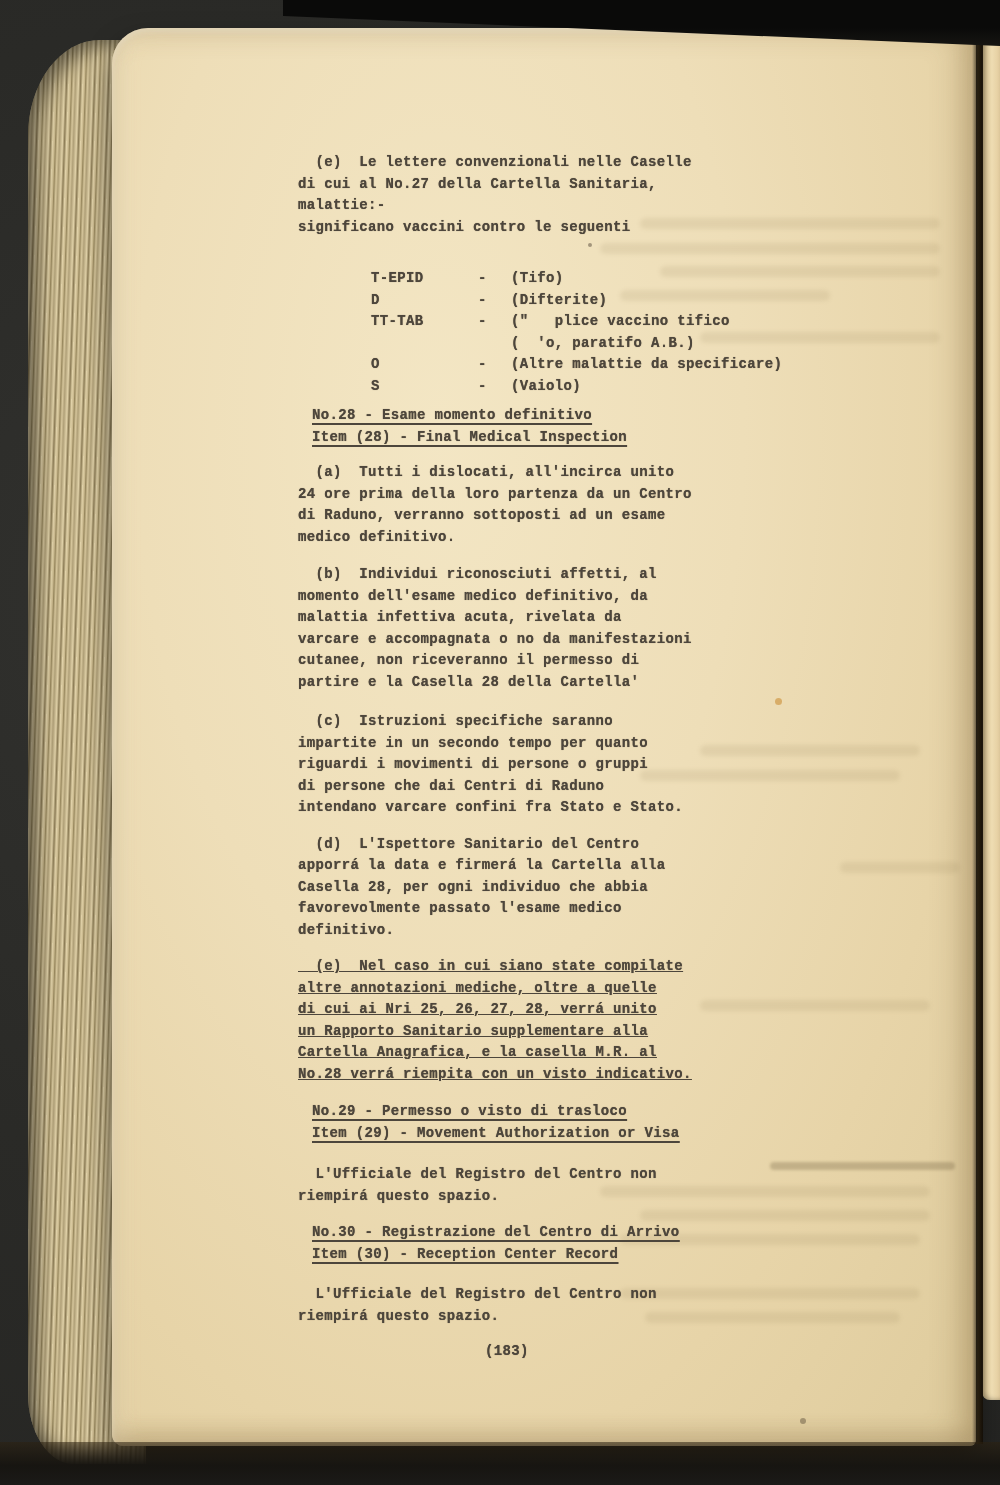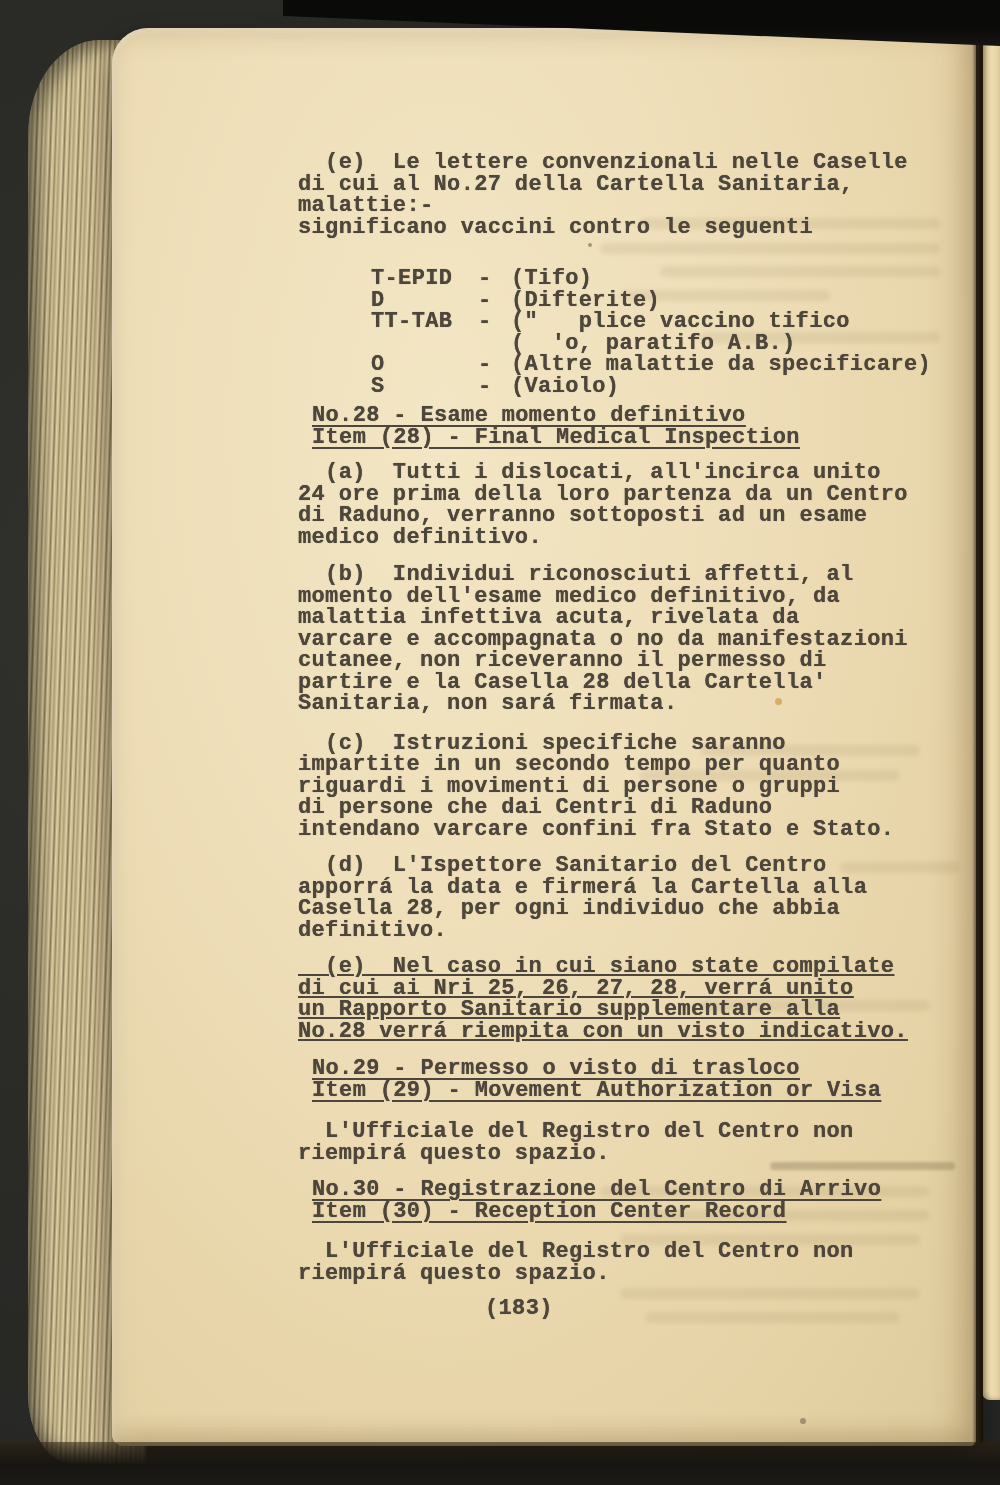--- a/index.html
+++ b/index.html
@@ -45,21 +45,21 @@
     background:linear-gradient(90deg,#d7c08f 0%,#eedcb2 55%,#e4cd9f 100%);
     box-shadow:inset 3px 0 5px rgba(0,0,0,.35);
   }
   .bottom-shadow{
     position:absolute;left:0;top:1442px;width:1000px;height:43px;z-index:4;
     background:linear-gradient(180deg,rgba(44,33,16,.55) 0%,#171511 55%,#1b1a18 100%);
   }
   
   .text-col{
     position:absolute;left:298px;top:152px;width:610px;z-index:5;
-    color:#4d463c;font-size:22px;line-height:21.5px;font-weight:700;letter-spacing:.35px;
+    color:#4d463c;font-size:14px;line-height:21.5px;font-weight:700;letter-spacing:.35px;
     text-shadow:0 0 .7px rgba(70,60,45,.85);
   }
   .line{white-space:pre;height:21.5px;}
   .heading{margin-left:14px;}
   .heading .line{text-decoration:underline;text-underline-offset:4px;text-decoration-thickness:2px;}
   .vrow{position:relative;height:21.5px;}
   .vrow span{position:absolute;white-space:pre;}
   .vcode{left:73px;}
   .vdash{left:180px;}
   .vmean{left:213px;}
@@ -154,42 +154,44 @@
       <div class="line">medico definitivo.</div>
     </div>
 
     <div style="margin-top:16px;">
       <div class="line">  (b)  Individui riconosciuti affetti, al</div>
       <div class="line">momento dell'esame medico definitivo, da</div>
       <div class="line">malattia infettiva acuta, rivelata da</div>
       <div class="line">varcare e accompagnata o no da manifestazioni</div>
       <div class="line">cutanee, non riceveranno il permesso di</div>
       <div class="line">partire e la Casella 28 della Cartella'</div>
-      <div class="line">Sanitaria, non sará firmata.</div>
     </div>
 
     <div style="margin-top:18px;">
       <div class="line">  (c)  Istruzioni specifiche saranno</div>
       <div class="line">impartite in un secondo tempo per quanto</div>
       <div class="line">riguardi i movimenti di persone o gruppi</div>
       <div class="line">di persone che dai Centri di Raduno</div>
       <div class="line">intendano varcare confini fra Stato e Stato.</div>
     </div>
 
     <div style="margin-top:15px;">
       <div class="line">  (d)  L'Ispettore Sanitario del Centro</div>
       <div class="line">apporrá la data e firmerá la Cartella alla</div>
       <div class="line">Casella 28, per ogni individuo che abbia</div>
+      <div class="line">favorevolmente passato l'esame medico</div>
       <div class="line">definitivo.</div>
     </div>
 
     <div style="margin-top:15px;text-decoration:underline;">
       <div class="line">  (e)  Nel caso in cui siano state compilate</div>
+      <div class="line">altre annotazioni mediche, oltre a quelle</div>
       <div class="line">di cui ai Nri 25, 26, 27, 28, verrá unito</div>
       <div class="line">un Rapporto Sanitario supplementare alla</div>
+      <div class="line">Cartella Anagrafica, e la casella M.R. al</div>
       <div class="line">No.28 verrá riempita con un visto indicativo.</div>
     </div>
 
     <div class="heading" style="margin-top:16px;">
       <div class="line">No.29 - Permesso o visto di trasloco</div>
       <div class="line">Item (29) - Movement Authorization or Visa</div>
     </div>
 
     <div style="margin-top:20px;">
       <div class="line">  L'Ufficiale del Registro del Centro non</div>

